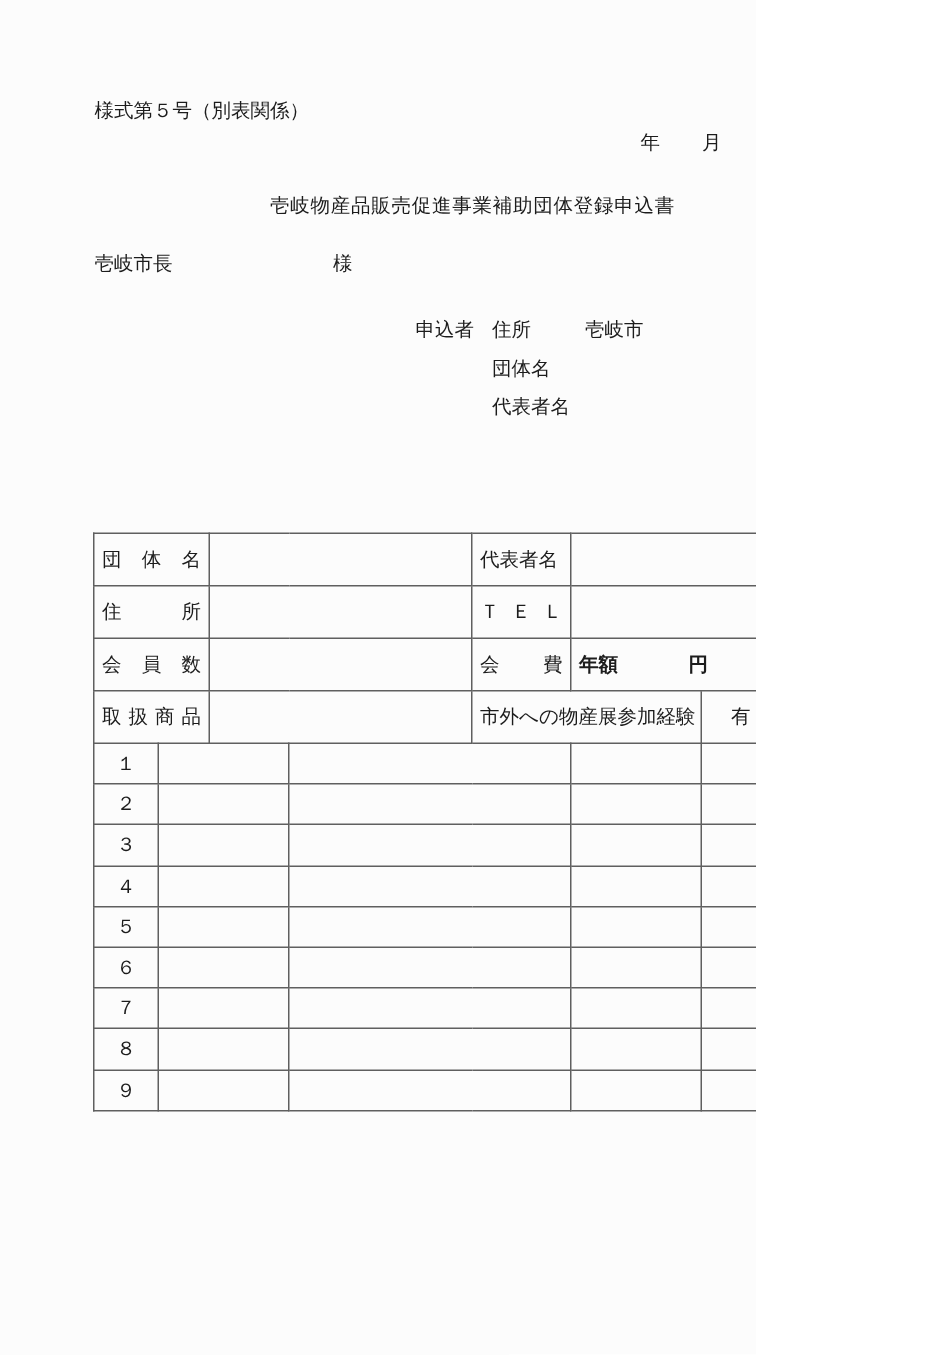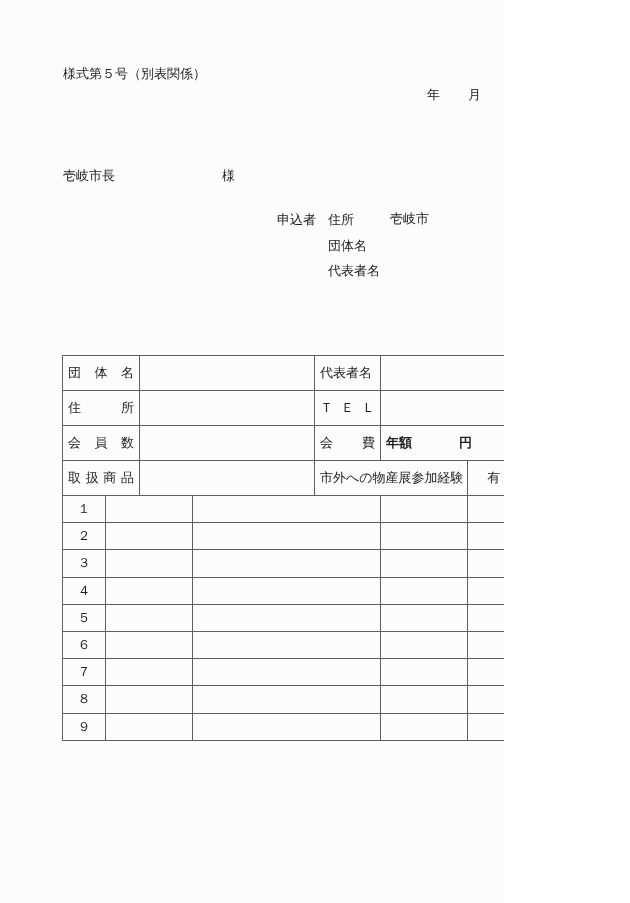--- a/index.html
+++ b/index.html
@@ -50,27 +50,28 @@
 <div class="page">
 
   <div class="t" style="left:63px; top:66px;">様式第５号（別表関係）</div>
 
   <div class="t dateline" style="left:427px; top:87px;">
     <span>年</span>
     <span>月</span>
     <span>日</span>
   </div>
 
+  <div class="t title" style="top:129px;">壱岐物産品販売促進事業補助団体登録申込書</div>
 
   <div class="t" style="left:63px; top:168px;">壱岐市長</div>
   <div class="t" style="left:222px; top:168px;">様</div>
 
   <div class="t" style="left:277px; top:212px;">申込者</div>
   <div class="t" style="left:328px; top:212px;">住所</div>
-  <div class="t" style="left:390px; top:212px;font-family:Liberation Mono, monospace;">壱岐市</div>
+  <div class="t" style="left:390px; top:212px;">壱岐市</div>
   <div class="t" style="left:328px; top:238px;">団体名</div>
   <div class="t" style="left:328px; top:263px;">代表者名</div>
 
 
   <table class="form">
     <colgroup>
       <col style="width:43px">
         <col style="width:34px">
         <col style="width:53px">
       <col style="width:122px">

